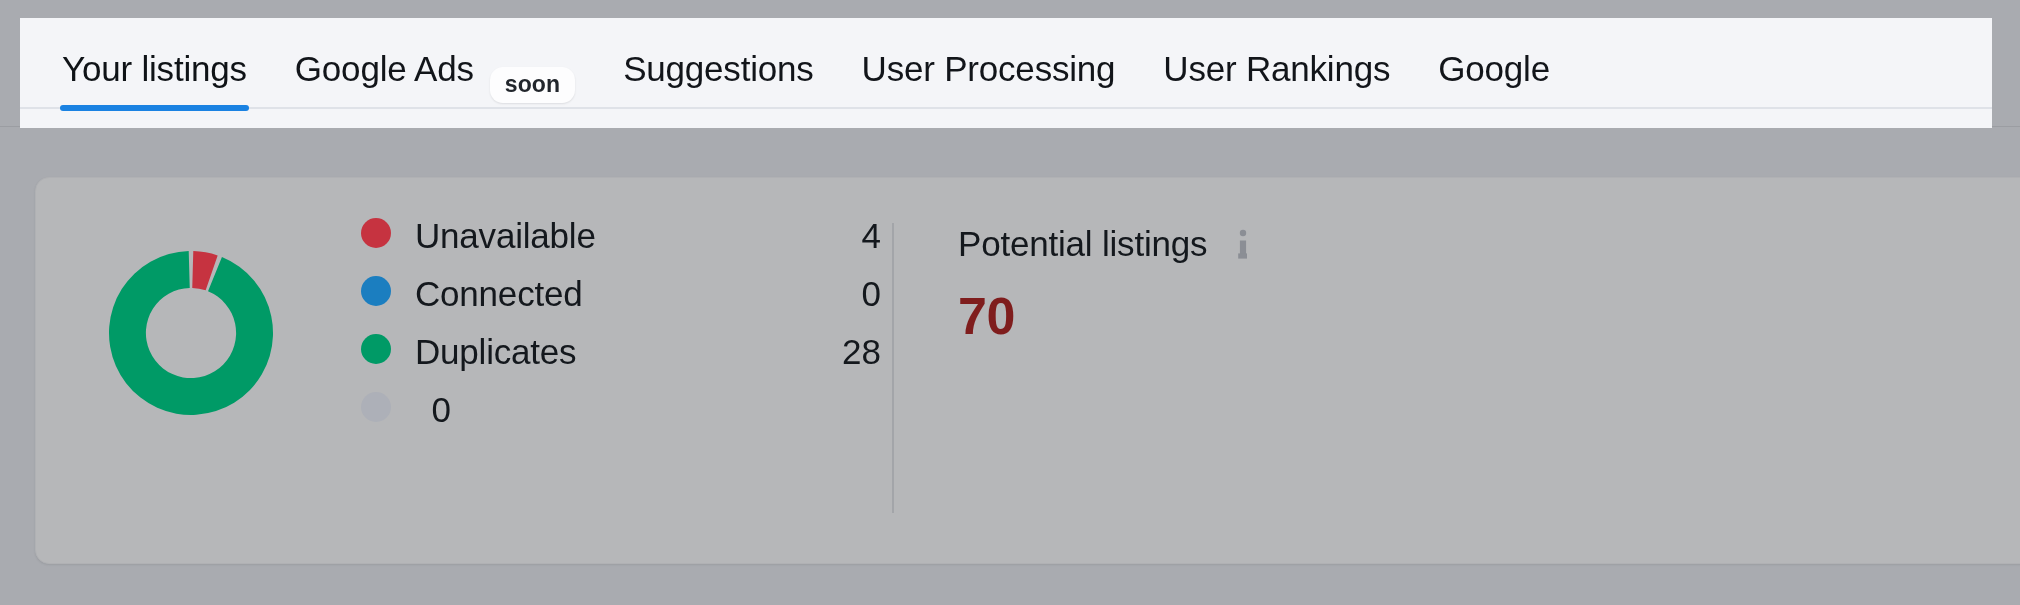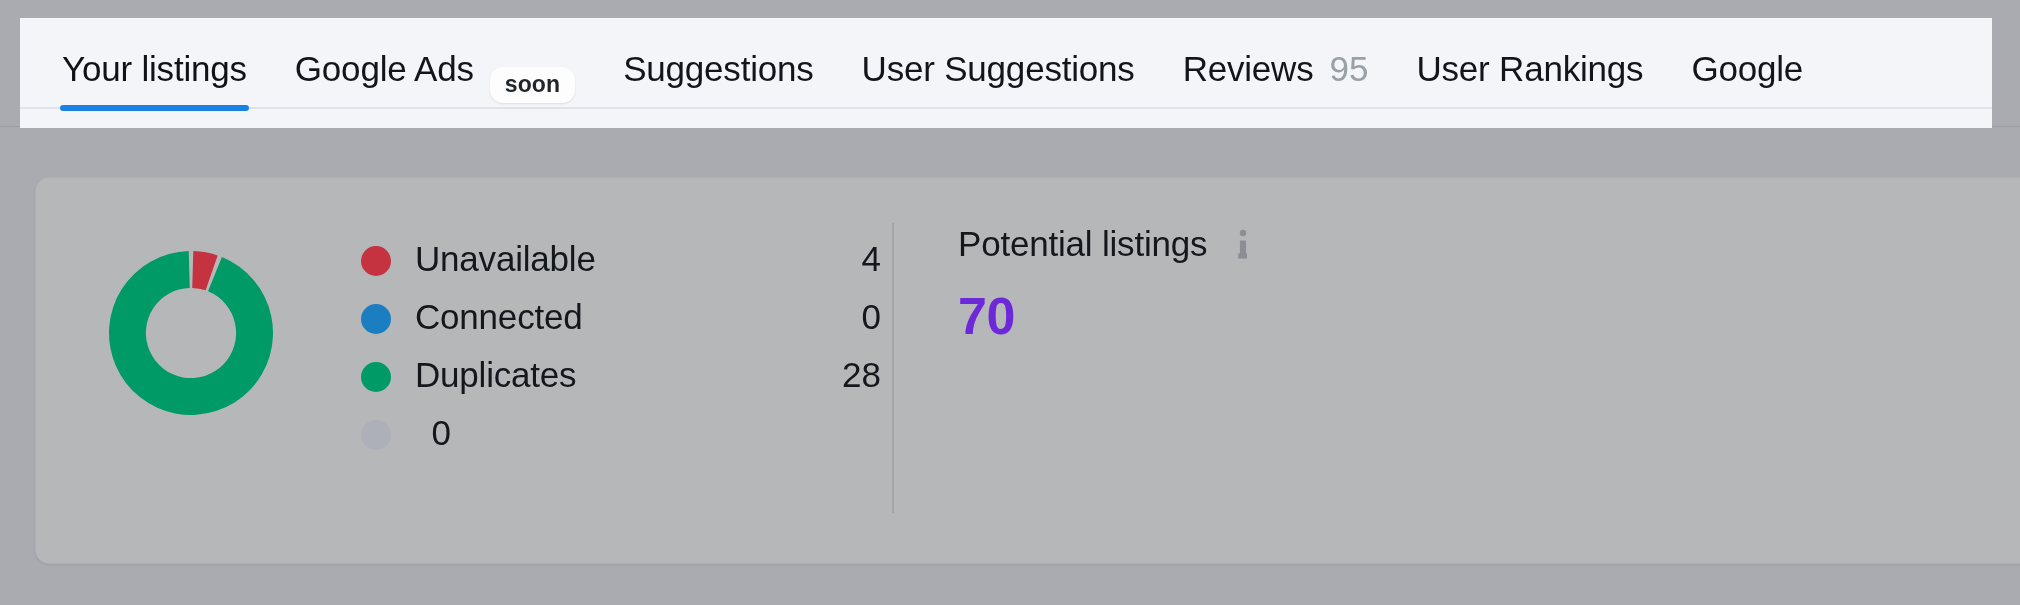--- a/index.html
+++ b/index.html
@@ -151,21 +151,21 @@
 
   
   .legend {
     position: absolute;
     left: 325px;
     top: 40px;
     width: 520px;
   }
   .legend-row {
     display: flex;
-    align-items: flex-end;
+    align-items: flex-start;
     height: 58px;
   }
   .legend-dot {
     width: 30px;
     height: 30px;
     border-radius: 50%;
     flex: 0 0 30px;
   }
   .legend-label {
     margin-left: 24px;
@@ -217,21 +217,21 @@
     height: 30px;
     display: inline-block;
     position: relative;
     top: 1px;
     cursor: pointer;
   }
   .potential-value {
     margin-top: 22px;
     font-size: 52px;
     font-weight: 700;
-    color: #6d28d9;
+    color: #7f1d1d;
     line-height: 1;
     letter-spacing: -0.5px;
   }
 </style>
 </head>
 <body>
 
 <div class="global-rule"></div>
 
 <div class="tabbar">
@@ -242,25 +242,21 @@
         <div class="tab-underline" style="background: rgb(26, 130, 226);"></div>
       </div>
       <div class="tab">
         <span class="tab-label">Google Ads</span>
         <span class="badge-soon">soon</span>
       </div>
       <div class="tab">
         <span class="tab-label">Suggestions</span>
       </div>
       <div class="tab">
-        <span class="tab-label">User Suggestions</span>
-      </div>
-      <div class="tab">
-        <span class="tab-label">Reviews</span>
-        <span class="tab-count">95</span>
+        <span class="tab-label">User Processing</span>
       </div>
       <div class="tab">
         <span class="tab-label">User Rankings</span>
       </div>
       <div class="tab">
         <span class="tab-label">Google</span>
       </div>
     </div>
 </div>
 

